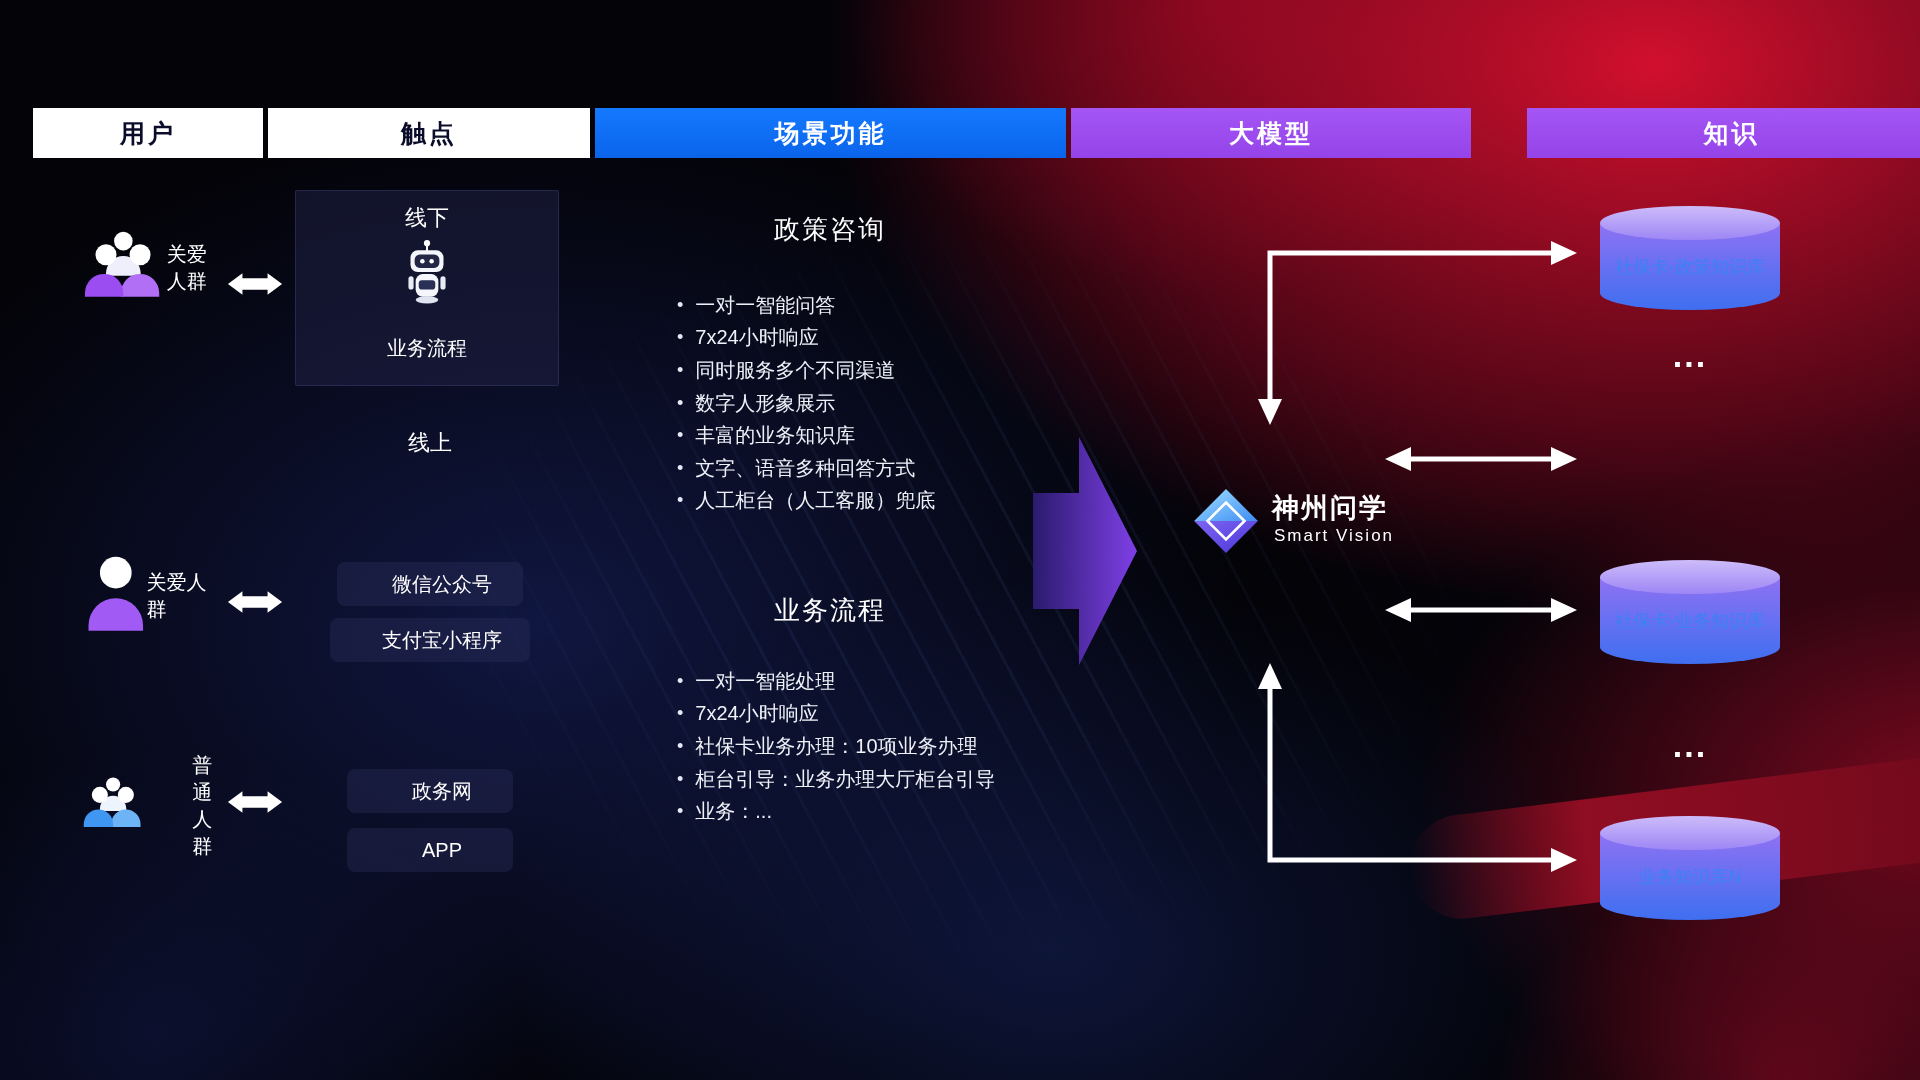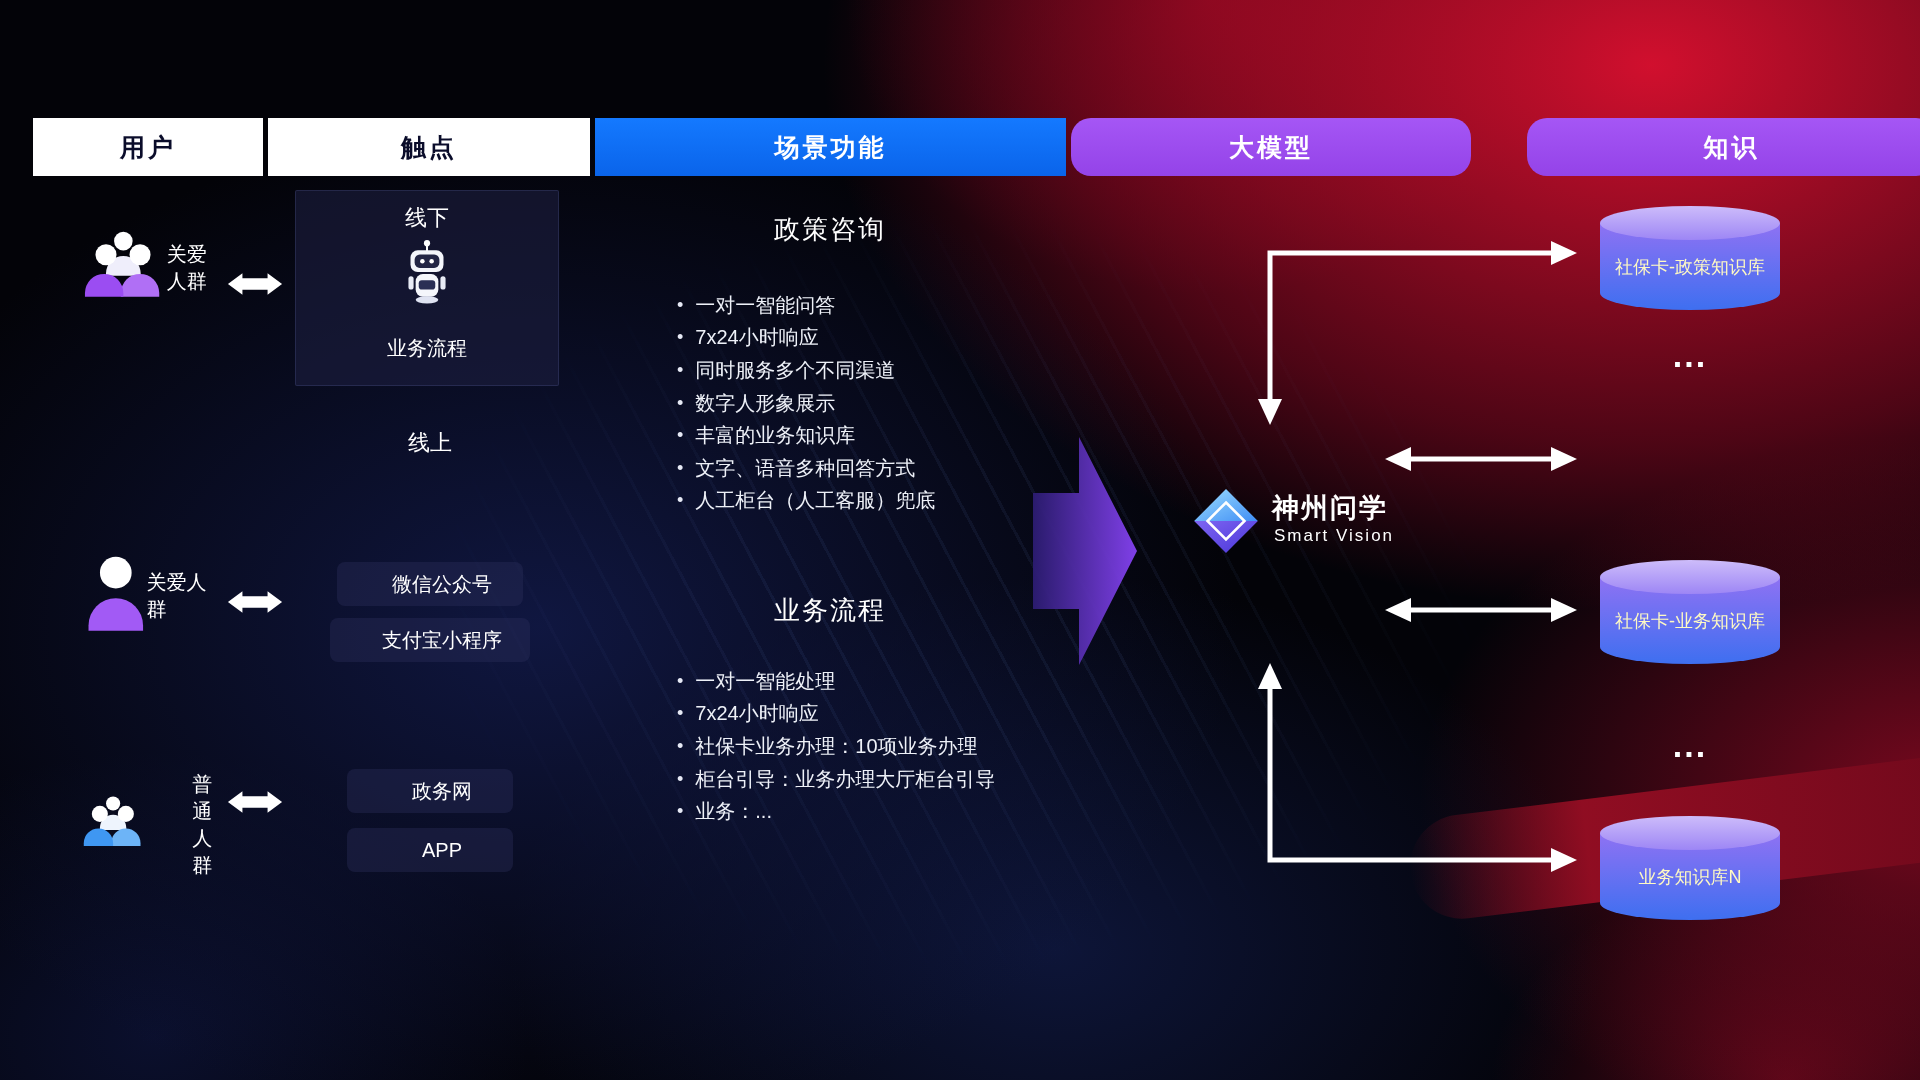--- a/index.html
+++ b/index.html
@@ -30,25 +30,25 @@
     -webkit-mask-image: radial-gradient(720px 520px at 50% 55%, #000 25%, transparent 75%);
             mask-image: radial-gradient(720px 520px at 50% 55%, #000 25%, transparent 75%);
   }
   .red-swoosh {
     position:absolute; left:1408px; top:782px; width:640px; height:104px;
     background:linear-gradient(90deg, rgba(140,10,30,0), rgba(155,14,36,.9) 28%, rgba(104,8,26,.95));
     border-radius:90px 0 0 90px; transform:rotate(-7deg); pointer-events:none;
   }
 
   
-  .hdr { position:absolute; top:118px; height:58px; display:flex; align-items:center; justify-content:center;
+  .hdr { position:absolute; top:108px; height:50px; display:flex; align-items:center; justify-content:center;
          font-size:25px; font-weight:bold; letter-spacing:3px; }
   .hdr.white { background:#ffffff; color:#0a0c2a; }
   .hdr.blue  { background:linear-gradient(180deg,#1479ff,#0a64ea); color:#fff; }
-  .hdr.purple{ background:linear-gradient(180deg,#a556f5,#9443e8); color:#fff;border-radius:20px; }
+  .hdr.purple{ background:linear-gradient(180deg,#a556f5,#9443e8); color:#fff; }
 
   
   .user-block { position:absolute; display:flex; flex-direction:row; align-items:center; }
   .user-label { margin-top:8px; font-size:20px; color:#fff; }
 
   
   .tp-card { position:absolute; left:295px; top:190px; width:264px; height:196px;
              background:rgba(28,30,64,.6); border:1px solid rgba(130,140,230,.16); border-radius:2px; }
   .tp-card .tp-title { position:absolute; top:12px; left:0; right:0; text-align:center; font-size:22px; }
   .tp-card .robot-wrap { position:absolute; top:48px; left:0; right:0; display:flex; justify-content:center; }
@@ -67,21 +67,21 @@
   .flow-arrow { position:absolute; left:1033px; top:431px; }
   .logo-icon { position:absolute; left:1190px; top:485px; }
   .logo-name { position:absolute; left:1272px; top:490px; font-size:27px; font-weight:bold; letter-spacing:2px; }
   .logo-sub  { position:absolute; left:1274px; top:526px; font-size:17px; letter-spacing:2px; }
 
   
   .cyl { position:absolute; width:180px; height:104px; }
   .cyl svg { position:absolute; inset:0; }
   .cyl-label { position:absolute; left:10px; right:10px; top:22px; bottom:4px;
                display:flex; align-items:center; justify-content:center;
-               text-align:center; font-size:18px; line-height:1.35; color:#fef9c3; }
+               text-align:center; font-size:18px; line-height:1.35; color:#3b82f6; }
   .kn-ellipsis { position:absolute; width:100px; text-align:center; font-size:34px; font-weight:bold; letter-spacing:2px; }
 
   .connectors { position:absolute; left:0; top:0; pointer-events:none; }
   .conn { stroke:#ffffff; stroke-width:5; fill:none; marker-start:url(#ah); marker-end:url(#ah); }
 </style>
 </head>
 <body>
 
 <div class="canvas">
 
@@ -144,21 +144,21 @@
   </div>
 
   <div class="user-block" style="left:85px; top:546px; width:130px;">
     <svg width="72" height="92" viewBox="0 0 70 92">
       <circle cx="35" cy="24" r="18" fill="#ffffff"></circle>
       <path d="M4,90 l0,-6 a31,31 0 0 1 62,0 l0,6 z" fill="#a25af5"></path>
     </svg>
     <div class="user-label">关爱人群</div>
   </div>
 
-  <div class="user-block" style="left:80px; top:761px; width:150px;gap:46px;">
+  <div class="user-block" style="left:80px; top:742px; width:150px;gap:46px;">
     <svg width="140" height="120" viewBox="0 0 140 118">
       <circle cx="70" cy="22" r="15" fill="#ffffff"></circle>
       <path d="M42,74 a28,28 0 0 1 56,0 l0,4 -56,0 z" fill="#eef4fd"></path>
       <circle cx="97" cy="44" r="17" fill="#ffffff"></circle>
       <path d="M66,112 l0,-6 a31,31 0 0 1 62,0 l0,6 z" fill="#6db4f7"></path>
       <circle cx="42" cy="44" r="17" fill="#ffffff"></circle>
       <path d="M8,112 l0,-6 a31,31 0 0 1 62,0 l0,6 z" fill="#3f97f2"></path>
     </svg>
     <div class="user-label">普通人群</div>
   </div>

